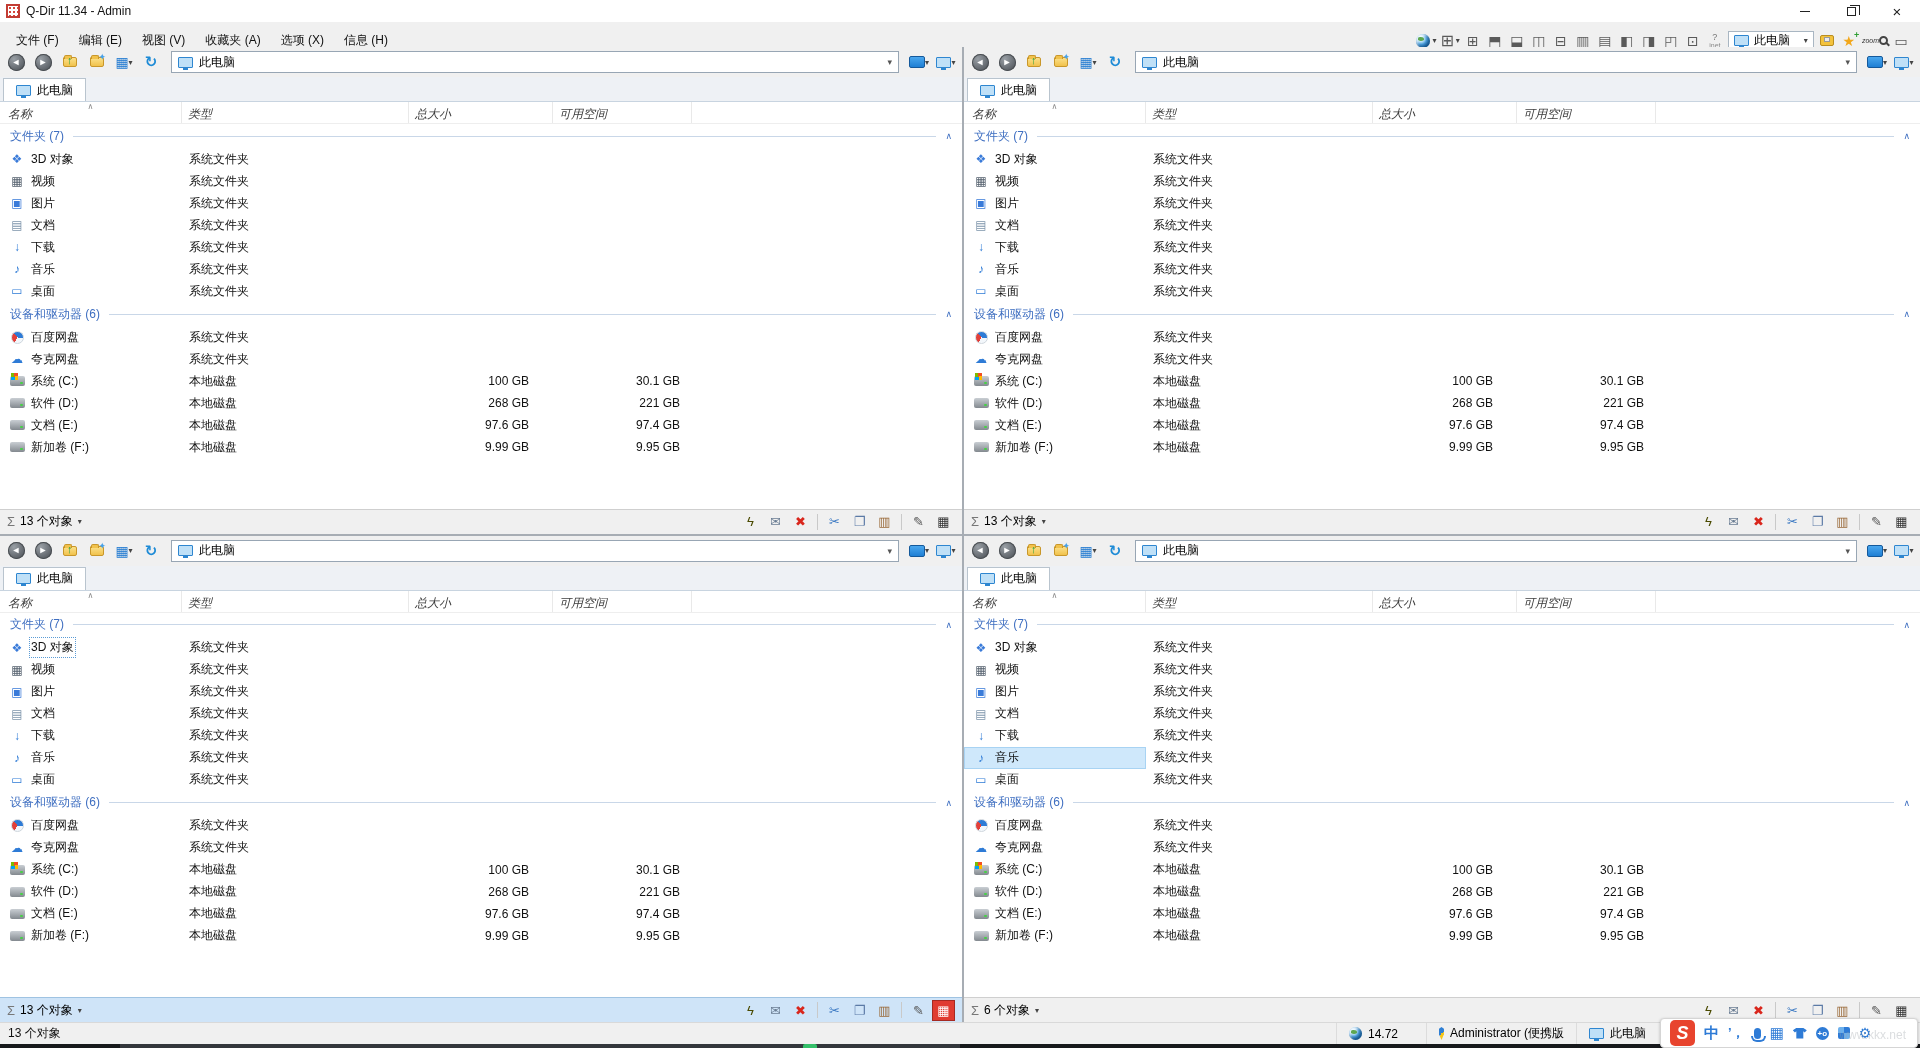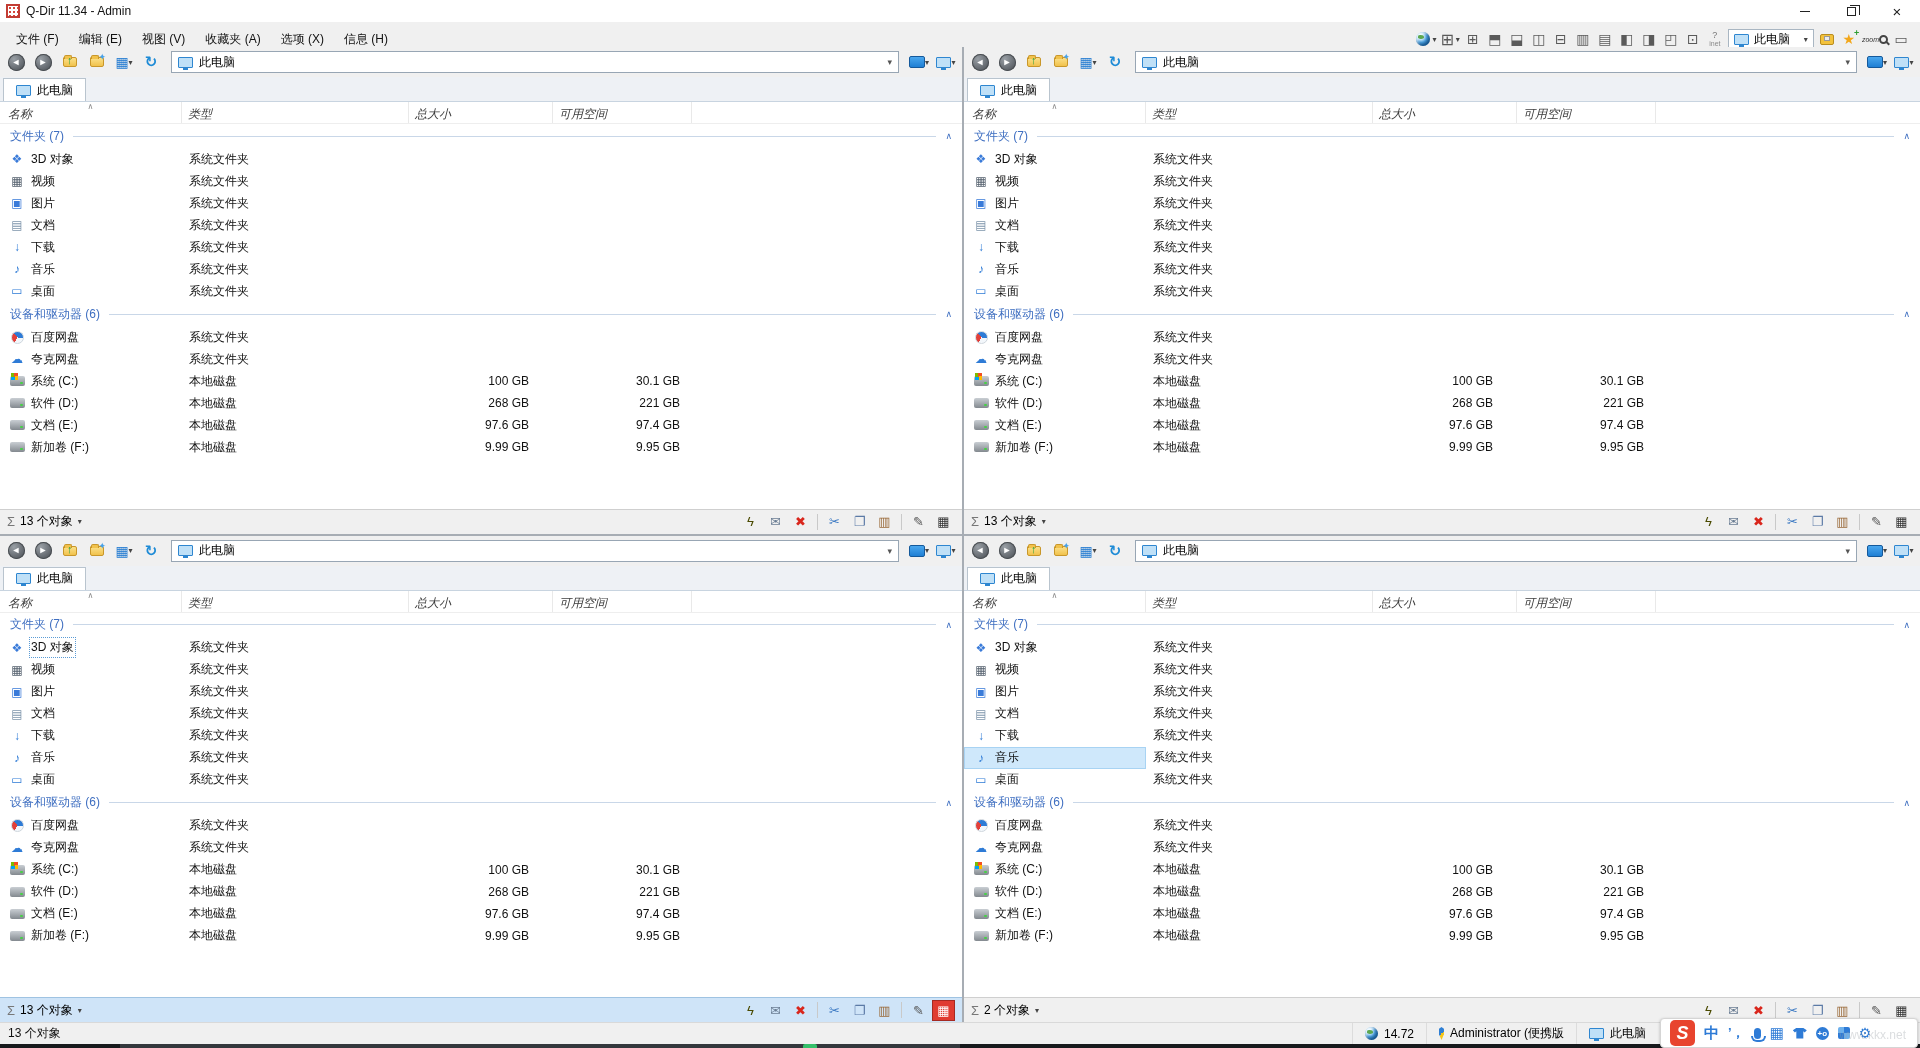--- a/index.html
+++ b/index.html
@@ -15,21 +15,21 @@
   .title-text { font-size:12px; color:#111; }
   .wctrl { margin-left:auto; display:flex; height:22px; }
   .wbtn { width:46px; display:flex; align-items:center; justify-content:center; color:#222; }
   .ico-min { width:10px; height:1px; background:#222; display:inline-block; }
   .ico-restore { width:9px; height:9px; border:1px solid #222; background:#fff; position:relative; display:inline-block; }
   .ico-restore::before { content:""; position:absolute; top:-3px; left:2px; width:9px; height:9px;
     border:1px solid #222; border-left:none; border-bottom:none; }
   .ico-close { font-size:15px; line-height:1; }
 
   
-  .menubar { height:39px; background:#f0f0f0; display:flex; align-items:center; padding:0 6px; border-bottom:5px solid #14532d;gap:27px; }
+  .menubar { height:39px; background:#f0f0f0; display:flex; align-items:center; padding:0 6px; border-bottom:2px solid #14532d;gap:27px; }
   .menu-item { padding:3px 10px; color:#111; }
   .globalbar { margin-left:auto; display:flex; align-items:center; gap:4px; padding-right:4px; }
   .gbtn { height:20px; min-width:18px; display:flex; align-items:center; justify-content:center; gap:2px; color:#555; }
   .lay { font-size:14px; color:#5a5a5a; }
   .caret { font-size:8px; color:#444; }
   .ico-globe { width:14px; height:14px; border-radius:50%; display:inline-block;
     background: radial-gradient(circle at 35% 32%, #d9f0ff 0 18%, #4da2e0 45%, #1d6fb4 80%);
     box-shadow: inset -2px -2px 3px rgba(0,40,80,.45), inset 2px 2px 2px rgba(255,255,255,.6); position:relative; }
   .ico-globe::after { content:""; position:absolute; left:2px; top:3px; width:6px; height:4px;
     background:#4f9e3e; border-radius:40% 60% 50% 50%; opacity:.9; }
@@ -114,21 +114,21 @@
   .sbtn { width:23px; height:21px; display:flex; align-items:center; justify-content:center; font-size:13px; }
   .sbtn.grid-on { background:#e03c31; color:#fff !important; border:1px solid #a52a22; }
   .vsep { width:1px; height:16px; background:#c9c9c9; margin:0 3px; }
 
   
   .statusbar { position:absolute; left:0; right:0; bottom:4px; height:22px; background:#f0f0f0;
     border-top:1px solid #d9d9d9; display:flex; align-items:center; padding-left:8px; }
   .sb-left { color:#111; }
   .sb-right { margin-left:auto; display:flex; align-items:center; height:100%; margin-right:262px; }
   .sb-sec { display:flex; align-items:center; gap:6px; padding:0 12px; border-left:1px solid #dcdcdc; height:100%; white-space:nowrap; overflow:hidden; }
-  .sb-sec.user { max-width:150px; }
+  .sb-sec.user { max-width:150px;margin-left:16px; }
   .ico-shield { width:12px; height:13px; display:inline-block;
     background: linear-gradient(135deg, #2f7fd4 50%, #f5c518 50%);
     clip-path: polygon(50% 0, 100% 14%, 100% 55%, 50% 100%, 0 55%, 0 14%); }
   .taskbar { position:absolute; left:0; right:0; bottom:0; height:4px; background:#17191c; }
   .task-seg { position:absolute; left:120px; width:840px; top:0; bottom:0; background:#33373c; }
   .task-dot { position:absolute; left:803px; width:14px; top:0; bottom:0; background:#35c06a; border-radius:2px 2px 0 0; }
 
   .ime { position:absolute; right:2px; bottom:0; width:258px; height:30px; background:#fff;
     border:1px solid #d5d5d5; border-radius:4px; box-shadow:0 1px 3px rgba(0,0,0,.25);
     display:flex; align-items:center; gap:9px; padding:0 9px; z-index:5; }
@@ -1048,21 +1048,21 @@
               <span class="lbl">新加卷 (F:)</span>
             </div>
             <span class="c-type">本地磁盘</span>
             <span class="c-total">9.99 GB</span>
             <span class="c-free">9.95 GB</span>
           </div>
           <div style="flex: 1 1 0%;"></div>
         </div>
         <div class="pane-status">
           <span class="sigma">Σ</span>
-          <span>2 个对象</span>
+          <span>6 个对象</span>
           <span class="caret">▾</span>
           <div class="sbtns">
             <span class="sbtn" style="color: rgb(74, 74, 0);">ϟ</span>
             <span class="sbtn" style="color: rgb(107, 126, 148);">✉</span>
             <span class="sbtn" style="color: rgb(217, 38, 28);">✖</span>
             <span class="vsep"></span>
             <span class="sbtn" style="color: rgb(58, 120, 194);">✂</span>
             <span class="sbtn" style="color: rgb(91, 122, 166);">❐</span>
             <span class="sbtn" style="color: rgb(154, 106, 58);">▥</span>
             <span class="vsep"></span>

